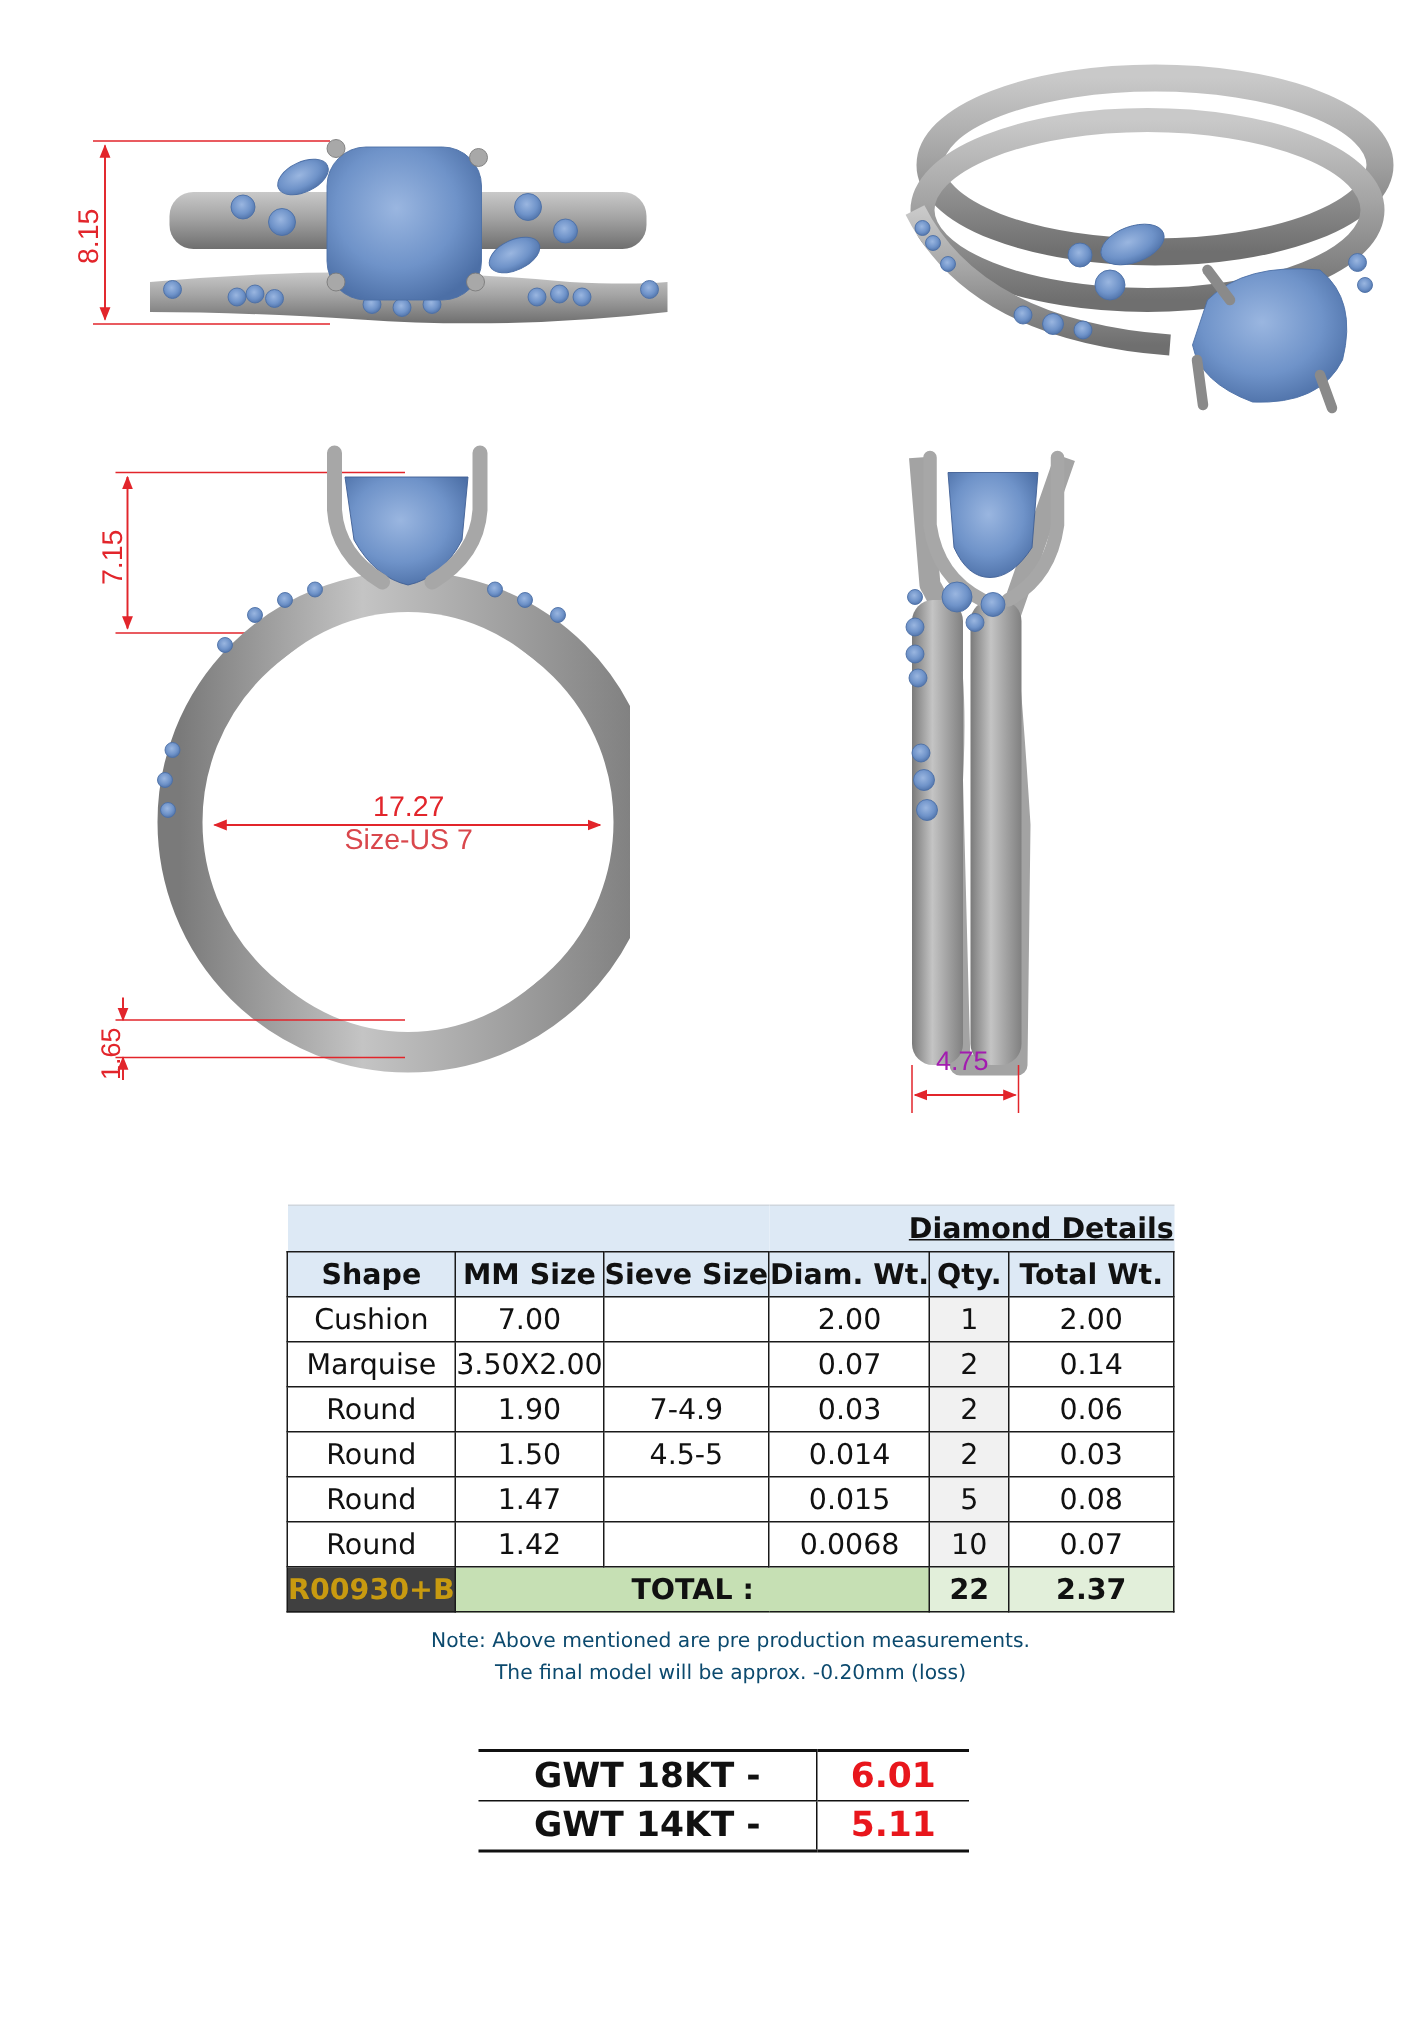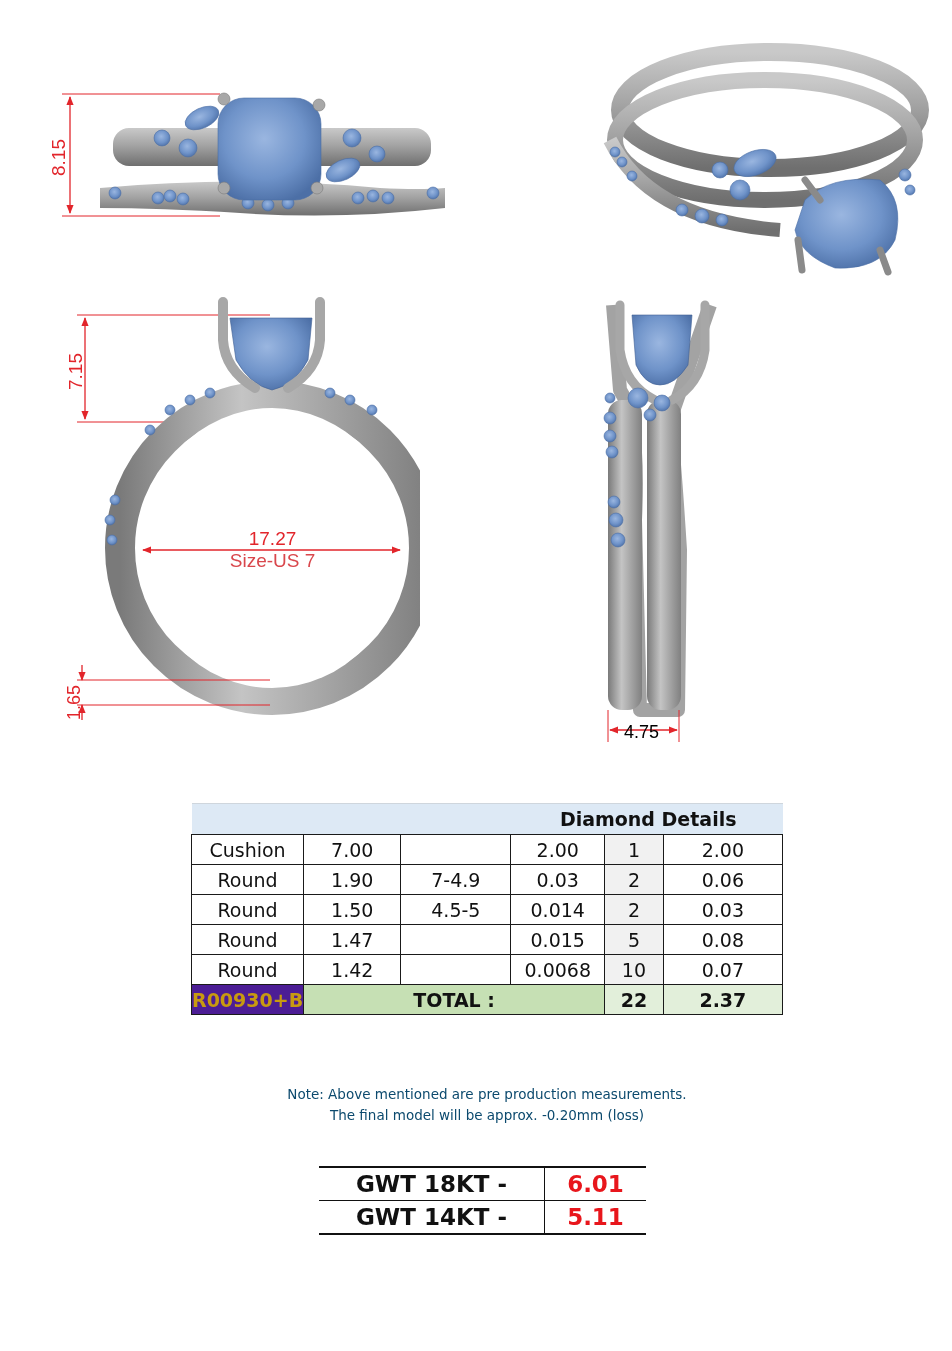--- a/index.html
+++ b/index.html
@@ -7,21 +7,21 @@
   .abs { position:absolute; }
   svg { display:block; }
   .dimtxt { fill:#e2252b; font-family:"Liberation Sans", sans-serif; }
   
   .dtable { position:absolute; left:191px; top:803px; width:592px; border-collapse:collapse; font-family:"DejaVu Sans", sans-serif; font-size:19px; color:#111; }
   .dtable td { border:1px solid #1a1a1a; height:29px; padding:0; text-align:center; white-space:nowrap; }
   .dtable tr.title td { background:#dde9f5; border:none; border-top:1px solid #cfd6dd; height:30px; font-weight:bold; font-size:19px; }
   .dtable tr.head td { background:#dde9f5; font-weight:bold; font-size:19px; }
   .dtable td.qty { background:#f1f1f1; }
   .dtable tr.total td { font-weight:bold; }
-  .dtable td.code { background:#4c1d95; color:#c89a10; font-weight:bold;text-align:right; }
+  .dtable td.code { background:#404040; color:#c89a10; font-weight:bold;text-align:right; }
   .dtable td.totlabel { background:#c6e0b4; }
   .dtable td.totqty { background:#e2efda; }
   .dtable td.totwt { background:#e2efda; }
   .note { position:absolute; left:191px; width:592px; text-align:center; font-family:"DejaVu Sans", sans-serif; font-size:13.5px; color:#0c4a6e; }
   .gwt { position:absolute; left:319px; top:1166px; width:327px; border-collapse:collapse; font-family:"DejaVu Sans", sans-serif; font-weight:bold; font-size:23px; }
   .gwt td { height:32px; padding:0; }
   .gwt tr:first-child td { border-top:2px solid #111;text-align:center; }
   .gwt tr:last-child td { border-bottom:2px solid #111; border-top:1px solid #111; }
   .gwt td.lbl { width:225px; text-align:center; color:#111; border-right:1px solid #111; }
   .gwt td.val { text-align:center; color:#e8161c; }
@@ -177,46 +177,62 @@
         <circle cx="32" cy="162" r="6"></circle>
       <circle cx="34" cy="212" r="6"></circle>
         <circle cx="36" cy="230" r="7"></circle>
         <circle cx="38" cy="250" r="7"></circle>
       <circle cx="70" cy="125" r="6"></circle>
     </g>
     <line x1="28" y1="420" x2="28" y2="452" stroke="#e2252b" stroke-width="1"></line>
     <line x1="99" y1="420" x2="99" y2="452" stroke="#e2252b" stroke-width="1"></line>
     <line x1="30" y1="440" x2="97" y2="440" stroke="#e2252b" stroke-width="1.3" marker-start="url(#arr)" marker-end="url(#arr)"></line>
   </svg>
-  <div class="abs" style="left:44px; top:432px; font-size:18px; color:#000000;">4.75</div>
+  <div class="abs" style="left:44px; top:407px; font-size:18px; color:#a21caf;">4.75</div>
 </div>
 
 <table class="dtable">
   <colgroup>
     <col style="width:110px">
       <col style="width:98px">
       <col style="width:111px">
       <col style="width:94px">
       <col style="width:59px">
       <col style="width:120px">
   </colgroup>
   <tbody>
       <tr class="title">
     <td></td>
         <td></td>
         <td></td>
-    <td colspan="3" style="text-align:center; padding-left:3px;">Diamond Details</td>
+    <td colspan="3" style="text-align:right; padding-left:3px;text-decoration:underline;">Diamond Details</td>
+  </tr>
+  <tr class="head">
+    <td>Shape</td>
+    <td>MM Size</td>
+    <td>Sieve Size</td>
+    <td>Diam. Wt.</td>
+    <td>Qty.</td>
+    <td>Total Wt.</td>
   </tr>
   <tr>
     <td>Cushion</td>
     <td>7.00</td>
     <td></td>
     <td>2.00</td>
     <td class="qty">1</td>
     <td>2.00</td>
+  </tr>
+  <tr>
+    <td>Marquise</td>
+    <td>3.50X2.00</td>
+    <td></td>
+    <td>0.07</td>
+    <td class="qty">2</td>
+    <td>0.14</td>
   </tr>
   <tr>
     <td>Round</td>
     <td>1.90</td>
     <td>7-4.9</td>
     <td>0.03</td>
     <td class="qty">2</td>
     <td>0.06</td>
   </tr>
   <tr>

